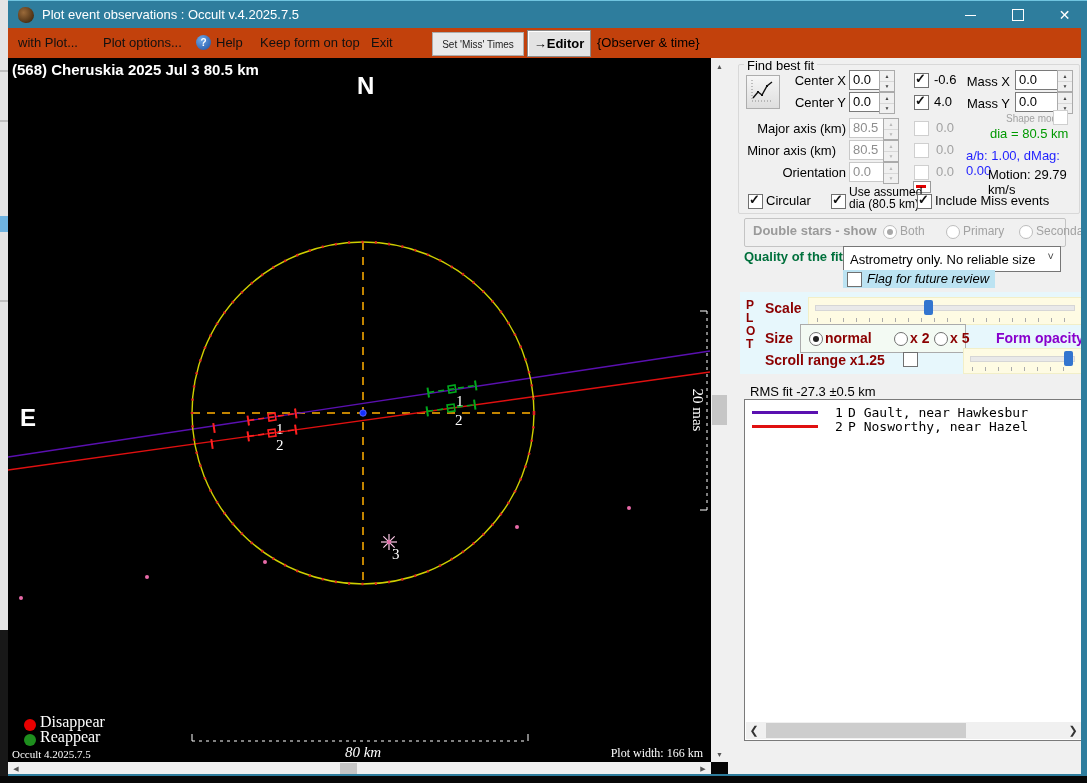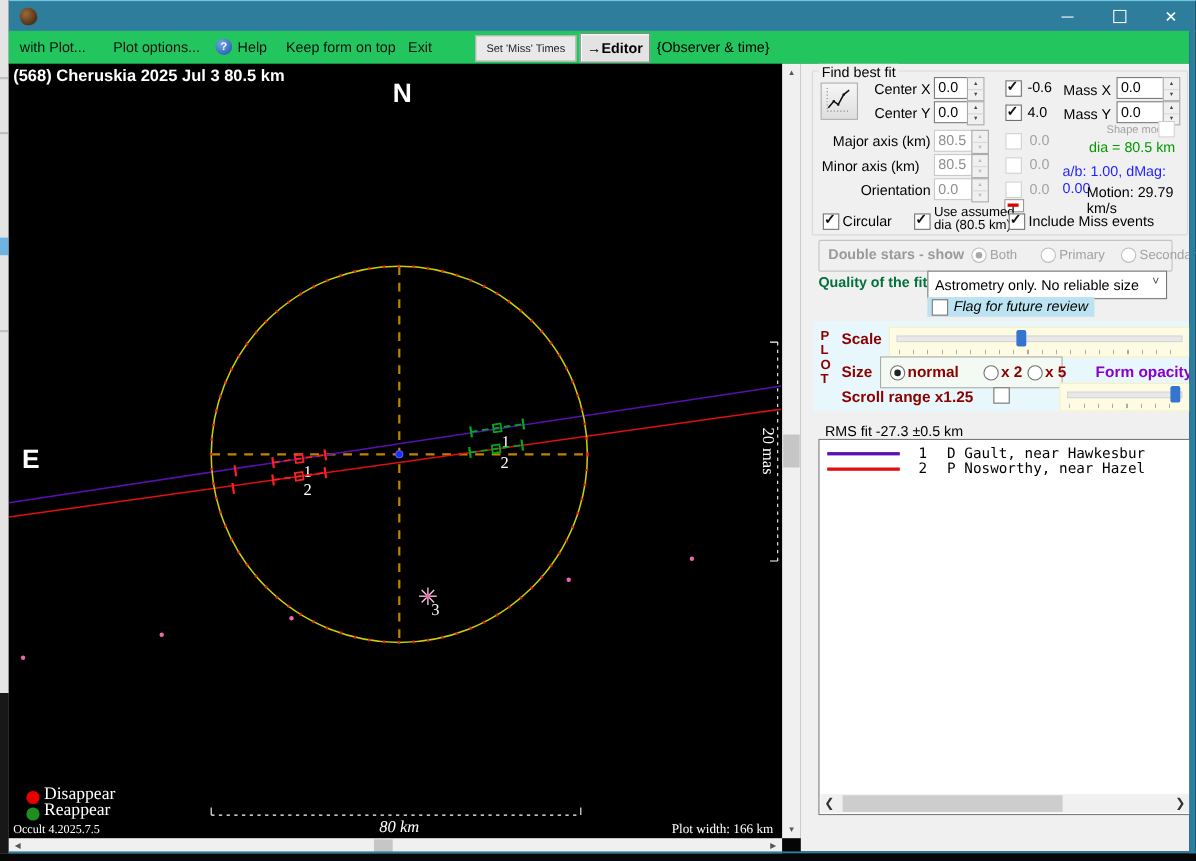--- a/index.html
+++ b/index.html
@@ -16,21 +16,21 @@
     background:radial-gradient(circle at 35% 35%, #9a6a3a, #5a3a1a 60%, #2a1a08);}
   #title-text{left:34px;top:6px;color:#fff;font-size:13px;white-space:nowrap;}
   .winbtn{top:0;width:47px;height:28px;display:flex;align-items:center;justify-content:center;color:#fff;}
   #btn-min{left:939px;} #btn-max{left:986px;} #btn-close{left:1033px;font-size:14px;}
   #btn-min .glyph{width:11px;height:1px;background:#fff;}
   #btn-max .glyph{width:10px;height:10px;border:1px solid #fff;}
   #right-border{left:1081px;top:28px;width:6px;height:748px;background:#2E7D9D;}
   #bottom-border{left:8px;top:774px;width:1079px;height:2px;background:#2E7D9D;}
   #taskbar{left:0;top:776px;width:1087px;height:7px;background:#070707;}
   
-  #menubar{left:8px;top:28px;width:1073px;height:30px;background:#22c55e;border-bottom:1px solid #14532d;}
+  #menubar{left:8px;top:28px;width:1073px;height:30px;background:#c2410c;border-bottom:1px solid #14532d;}
   .menu-item{position:absolute;top:7px;font-size:13px;color:#111;white-space:nowrap;}
   #help-icon{position:absolute;left:188px;top:7px;width:15px;height:15px;border-radius:50%;
     background:radial-gradient(circle at 35% 30%,#6FA8E8,#1C4FA0);color:#fff;font-size:10px;font-weight:bold;
     display:flex;align-items:center;justify-content:center;}
   #btn-miss{position:absolute;left:424px;top:4px;width:90px;height:22px;background:#E9E9E9;
     border:1px solid #ACACAC;font-size:10px;color:#222;display:flex;align-items:center;justify-content:center;}
   #btn-editor{position:absolute;left:519px;top:2px;width:62px;height:25px;background:#E3E3E3;
     border:1px solid #8A8A8A;box-shadow:inset 1px 1px 0 #fff;font-weight:bold;font-size:13px;
     display:flex;align-items:center;justify-content:center;text-align:right;}
   #observer-time{position:absolute;left:589px;top:7px;font-size:13px;}
@@ -90,39 +90,40 @@
   .slider .thumb{position:absolute;top:2px;width:9px;height:15px;background:#3375CF;border-radius:2px;}
   .slider .ticks{position:absolute;left:8px;right:8px;bottom:2px;height:4px;
     background:repeating-linear-gradient(90deg,#ABABAB 0 1px,transparent 1px 13px);}
   #size-group{position:absolute;left:60px;top:32px;width:164px;height:27px;background:#F3FAF3;border:1px solid #ABABAB;}
   #rms-label{position:absolute;left:22px;top:326px;font-size:13px;}
   
   #listbox{position:absolute;left:16px;top:341px;width:337px;height:340px;background:#fff;border:1px solid #7A7A7A;}
   .obs-row{position:absolute;left:0;height:14px;width:100%;}
   .obs-swatch{position:absolute;left:7px;top:6px;width:66px;height:3px;}
   .obs-num{position:absolute;left:90px;top:0;font-family:"DejaVu Sans Mono",monospace;font-size:13px;}
-  .obs-name{position:absolute;left:116px;top:0;font-family:"DejaVu Sans Mono",monospace;font-size:13px;white-space:nowrap;overflow:hidden;width:188px;}
+  .obs-name{position:absolute;left:103px;top:0;font-family:"DejaVu Sans Mono",monospace;font-size:13px;white-space:nowrap;overflow:hidden;width:188px;}
   #list-hsb{position:absolute;left:1px;right:1px;bottom:1px;height:17px;background:#F0F0F0;}
   #list-hsb .sb-thumb{left:20px;top:1px;width:200px;height:15px;background:#CDCDCD;}
   #list-hsb .la{left:2px;top:2px;width:12px;height:13px;font-size:11px;color:#333;}
   #list-hsb .ra{right:2px;top:2px;width:12px;height:13px;font-size:11px;color:#333;}
 </style>
 </head>
 <body>
 
 <div class="abs" id="left-strip">
   <div class="ls-line" style="top:70px"></div>
   <div class="ls-line" style="top:120px"></div>
   <div class="ls-blue"></div>
   <div class="ls-line" style="top:300px"></div>
   <div class="ls-dark"></div>
 </div>
 
 <div class="abs" id="titlebar">
   <div class="abs" id="app-icon"></div>
+  <div class="abs" id="title-text">Plot event observations : Occult v.4.2025.7.5</div>
   <div class="abs winbtn" id="btn-min">
       <div class="glyph"></div>
     </div>
   <div class="abs winbtn" id="btn-max">
       <div class="glyph"></div>
     </div>
   <div class="abs winbtn" id="btn-close">
       <span>✕</span>
     </div>
 </div>

